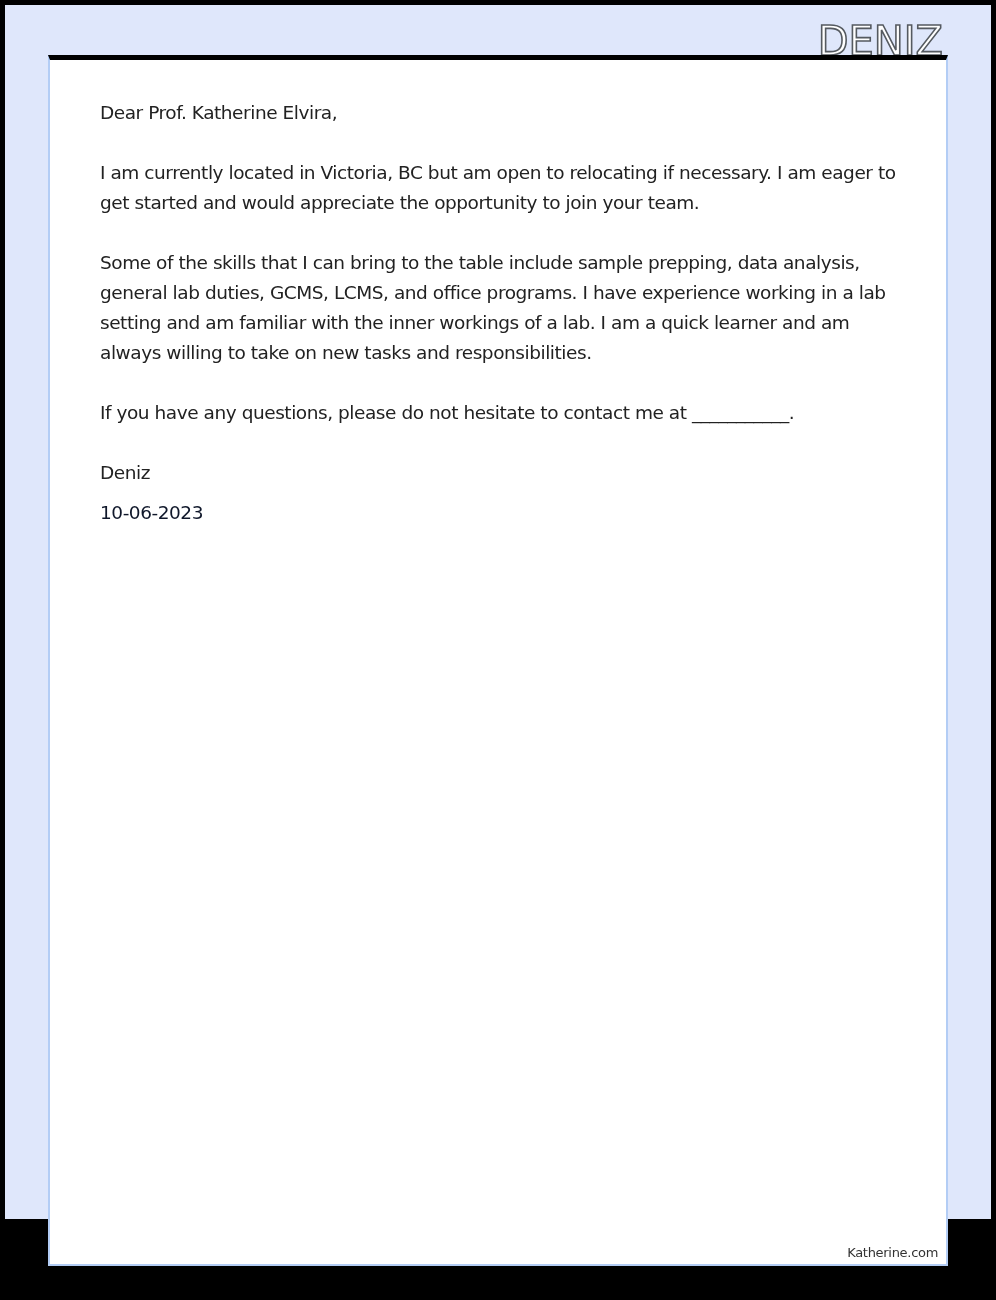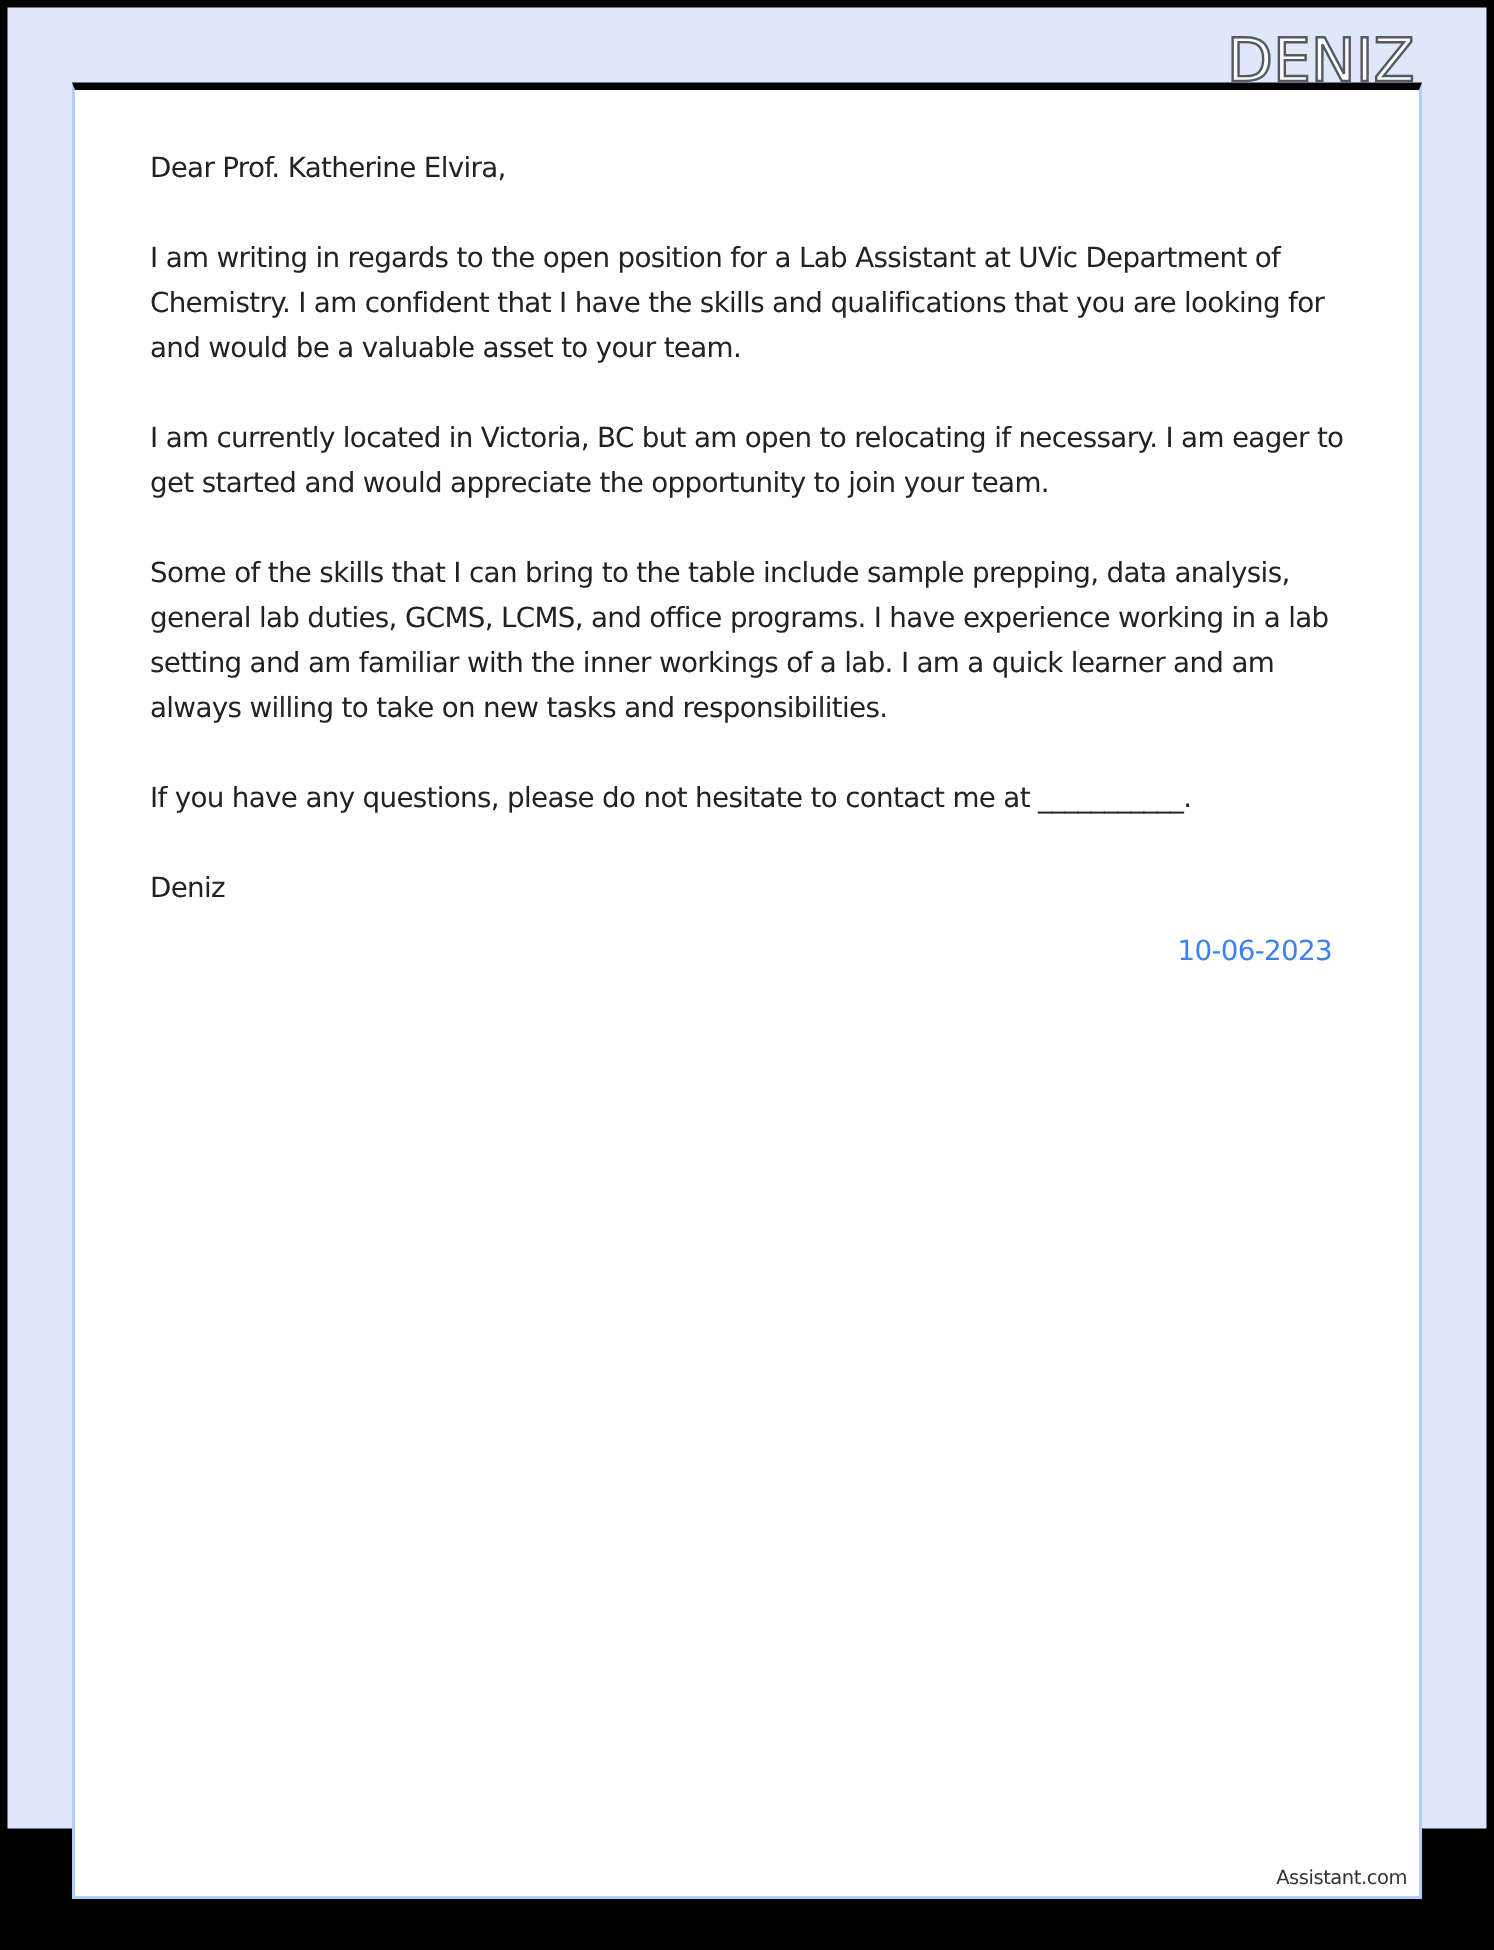--- a/index.html
+++ b/index.html
@@ -35,38 +35,37 @@
     }
     .letter {
       position: absolute; left: 50px; top: 38px;
       width: 800px;
       font-size: 18.5px; line-height: 30px;
       color: #222222;
       letter-spacing: -0.45px;
     }
     .letter p { margin: 0 0 30px 0; }
     .letter p.sig { margin: 0 0 10px 0; }
-    .letter .date { color: #3b82f6; margin: 12px; text-align: right; }
+    .letter .date { color: #0f172a; margin: 0; }
     .footer-mark {
       position: absolute; right: 8px; bottom: 4px;
       font-size: 13px; color: #333333;
       letter-spacing: -0.3px;
     }
   </style>
 </head>
 <body>
 
 <div class="frame">
   <div class="brand">DENIZ</div>
 
   <div class="page">
     <div class="letter">
       <p>Dear Prof. Katherine Elvira,</p>
-      <p>I am writing in regards to the open position for a Lab Assistant at UVic Department of Chemistry. I am confident that I have the skills and qualifications that you are looking for and would be a valuable asset to your team.</p>
       <p>I am currently located in Victoria, BC but am open to relocating if necessary. I am eager to get started and would appreciate the opportunity to join your team.</p>
       <p>Some of the skills that I can bring to the table include sample prepping, data analysis, general lab duties, GCMS, LCMS, and office programs. I have experience working in a lab setting and am familiar with the inner workings of a lab. I am a quick learner and am always willing to take on new tasks and responsibilities.</p>
       <p>If you have any questions, please do not hesitate to contact me at ___________.</p>
       <p class="sig">Deniz</p>
       <p class="date">10-06-2023</p>
     </div>
-    <div class="footer-mark">Assistant.com</div>
+    <div class="footer-mark">Katherine.com</div>
   </div>
 </div>
 
 </body></html>

